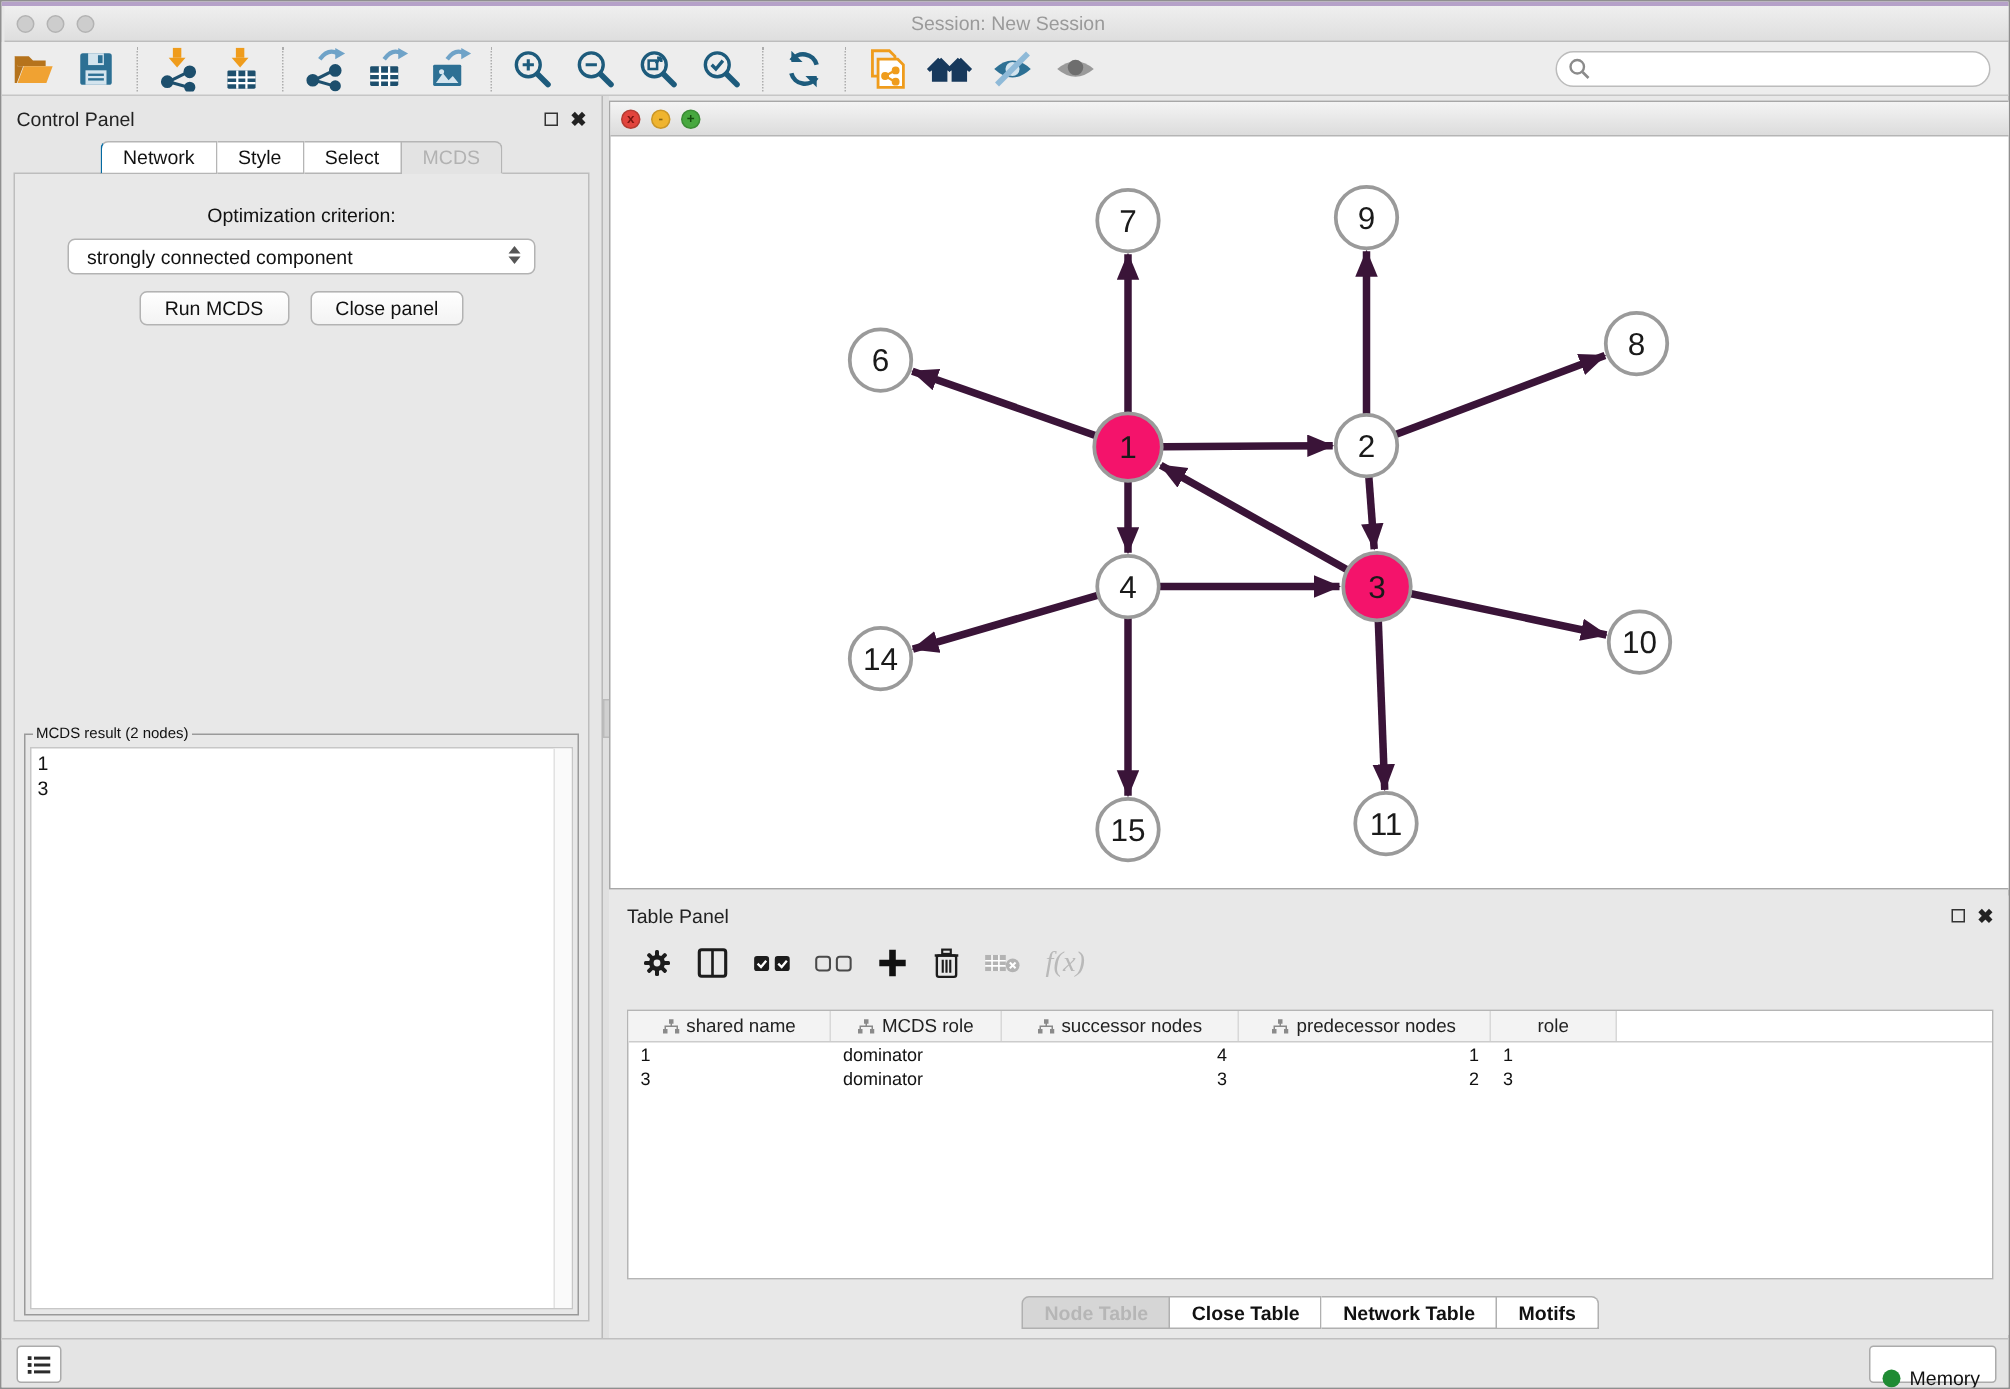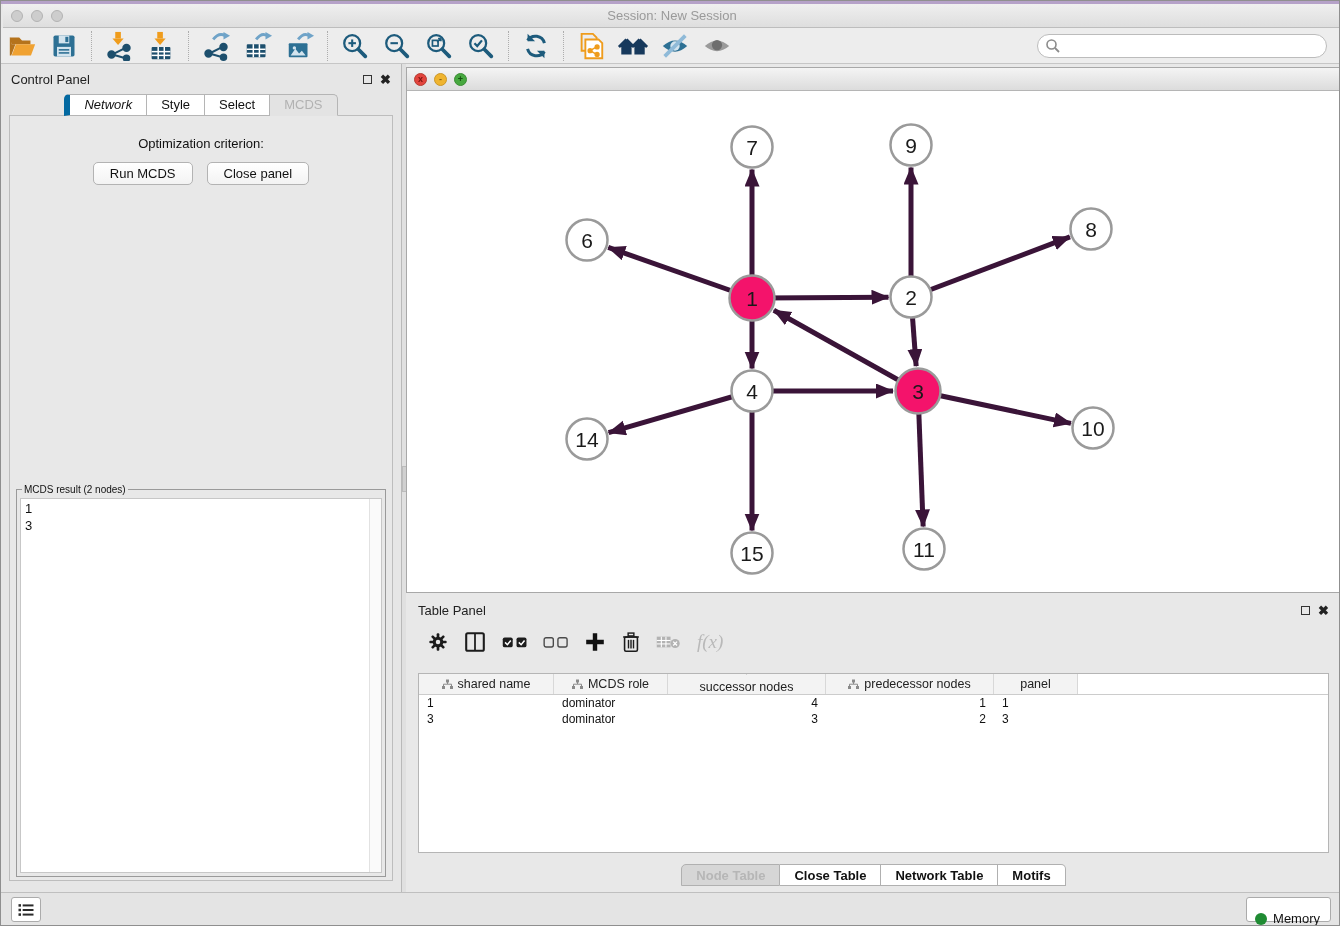--- a/index.html
+++ b/index.html
@@ -41,21 +41,21 @@
   #cp-header { height:30px; display:flex; align-items:center; padding:0 10px; }
   #cp-title { font-size:13px; color:#222; }
   .panel-winbtns { margin-left:auto; display:flex; align-items:center; gap:8px; }
   .float-btn { width:9px; height:9px; border:1.5px solid #333; display:inline-block; }
   .close-x { font-size:13px; font-weight:bold; color:#222; line-height:1; }
   #cp-tabs { display:flex; justify-content:center; height:22px; }
   .cp-tab {
     font-size:13px; padding:2px 14px 3px; background:#fff; color:#111;
     border:1px solid #b5b5b5; border-left:none; position:relative; z-index:2;
   }
-  .cp-tab:first-child { border-left:6px solid #0369a1; border-radius:5px 0 0 0;font-style:italic; }
+  .cp-tab:first-child { border-left:1px solid #0369a1; border-radius:5px 0 0 0; }
   .cp-tab.active { background:#e3e3e3; color:#b2b2b2; border-radius:0 5px 0 0; border-bottom-color:#e3e3e3; }
   #cp-body {
     position:absolute; left:8px; right:8px; top:51px; bottom:13px;
     background:#e8e8e8; border:1px solid #bdbdbd;
   }
   #opt-label { text-align:center; font-size:13px; color:#111; margin-top:20px; }
   #criterion-select {
     position:relative; margin:8px auto 0; width:312px; height:24px;
     background:#fff; border:1px solid #b3b3b3; border-radius:5px;
     font-size:13px; color:#111; display:flex; align-items:center; padding-left:12px;
@@ -338,20 +338,27 @@
       </span>
     </div>
     <div id="cp-tabs">
       <span class="cp-tab">Network</span>
       <span class="cp-tab">Style</span>
       <span class="cp-tab">Select</span>
       <span class="cp-tab active">MCDS</span>
     </div>
     <div id="cp-body">
       <div id="opt-label">Optimization criterion:</div>
+      <div id="criterion-select">
+        <span>strongly connected component</span>
+        <span id="criterion-stepper">
+            <span class="up"></span>
+            <span class="dn"></span>
+          </span>
+      </div>
       <div id="cp-buttons">
         <button class="cp-btn">Run MCDS</button>
         <button class="cp-btn">Close panel</button>
       </div>
       <fieldset id="result-fieldset">
         <legend>MCDS result (2 nodes)</legend>
         <div id="result-box">
           <div id="result-text">1
 3</div>
           <div id="result-scrollbar"></div>
@@ -502,40 +509,40 @@
           </div>
           <div class="th" style="width: 114px;">
             <svg width="11" height="11" viewBox="0 0 11 11">
               <path d="M5.5 3v2M1.5 7V5.2h8V7" stroke="#8a8a8a" fill="none" stroke-width="1"></path>
               <rect x="4" y="0.5" width="3" height="3" fill="#8a8a8a"></rect>
               <rect x="0" y="7" width="3" height="3" fill="#8a8a8a"></rect>
               <rect x="8" y="7" width="3" height="3" fill="#8a8a8a"></rect>
             </svg>
             <span>MCDS role</span>
           </div>
-          <div class="th" style="width: 158px; flex-direction: column;">
+          <div class="th" style="width: 158px;">
             <svg width="11" height="11" viewBox="0 0 11 11">
               <path d="M5.5 3v2M1.5 7V5.2h8V7" stroke="#8a8a8a" fill="none" stroke-width="1"></path>
               <rect x="4" y="0.5" width="3" height="3" fill="#8a8a8a"></rect>
               <rect x="0" y="7" width="3" height="3" fill="#8a8a8a"></rect>
               <rect x="8" y="7" width="3" height="3" fill="#8a8a8a"></rect>
             </svg>
             <span>successor nodes</span>
           </div>
           <div class="th" style="width: 168px;">
             <svg width="11" height="11" viewBox="0 0 11 11">
               <path d="M5.5 3v2M1.5 7V5.2h8V7" stroke="#8a8a8a" fill="none" stroke-width="1"></path>
               <rect x="4" y="0.5" width="3" height="3" fill="#8a8a8a"></rect>
               <rect x="0" y="7" width="3" height="3" fill="#8a8a8a"></rect>
               <rect x="8" y="7" width="3" height="3" fill="#8a8a8a"></rect>
             </svg>
             <span>predecessor nodes</span>
           </div>
           <div class="th" style="width: 84px;">
-            <span>panel</span>
+            <span>role</span>
           </div>
         </div>
       <div id="table-body">
           <div class="tr">
             <div class="td" style="width: 135px; text-align: left;">1</div>
             <div class="td" style="width: 114px; text-align: left;">dominator</div>
             <div class="td" style="width: 158px; text-align: right;">4</div>
             <div class="td" style="width: 168px; text-align: right;">1</div>
             <div class="td" style="width: 84px; text-align: left;">1</div>
           </div>

